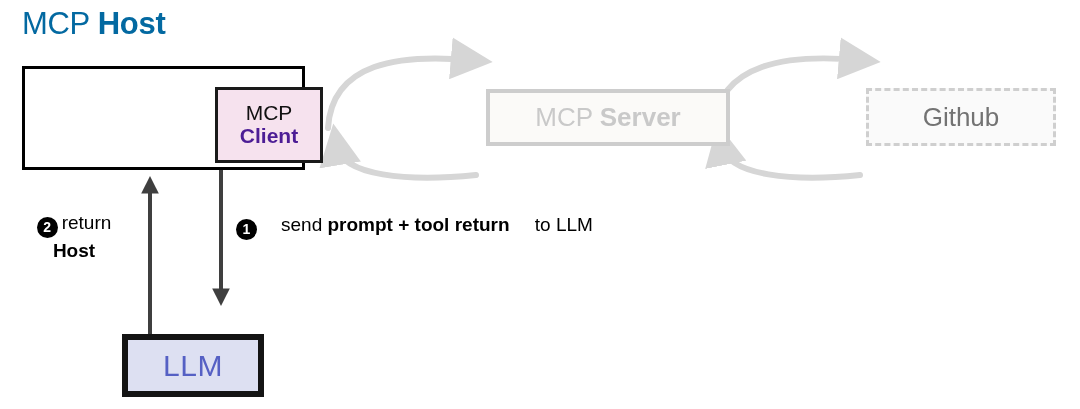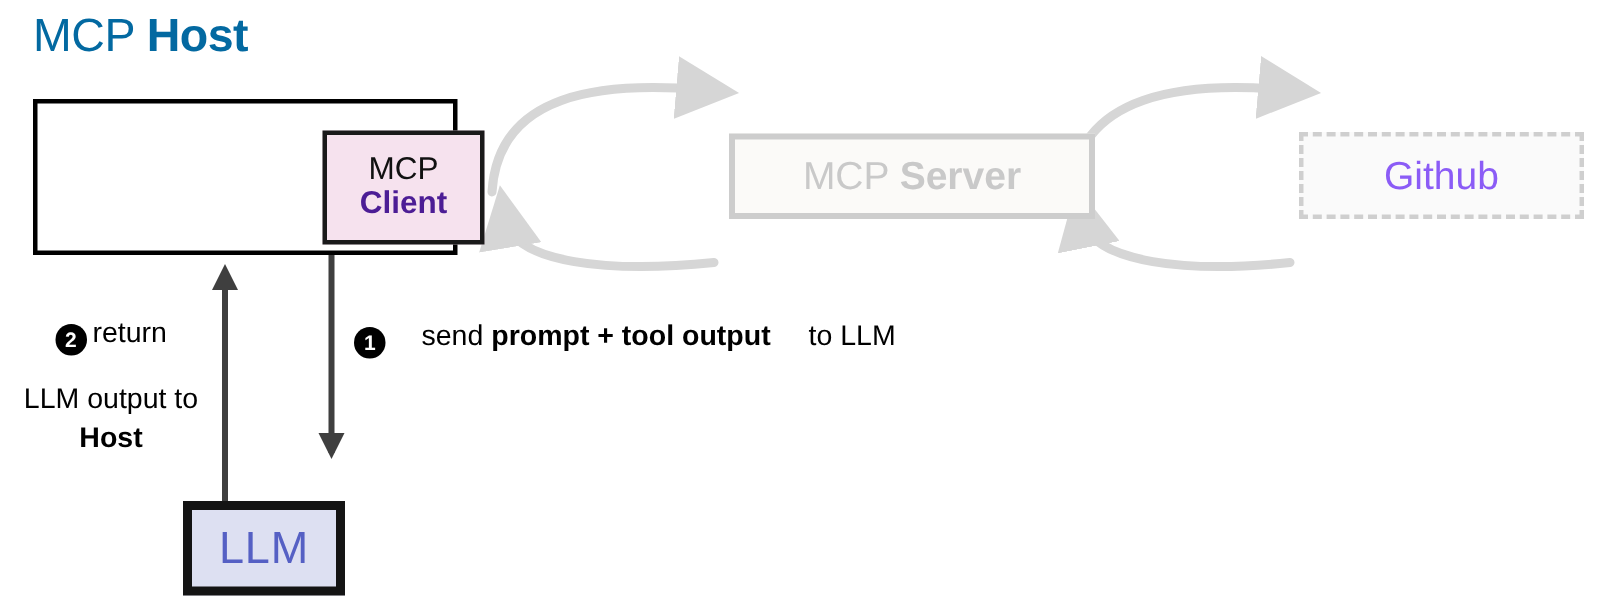--- a/index.html
+++ b/index.html
@@ -110,29 +110,29 @@
     background: #fafafa;
     box-sizing: border-box;
     display: flex;
     align-items: center;
     justify-content: center;
     white-space: nowrap;
   }
   #github-box .label {
     font-size: 26px;
     font-weight: 400;
-    color: #8b5cf6;
+    color: #737373;
   }
 
   
   #llm-box {
     position: absolute;
     left: 122px;
     top: 334px;
-    width: 108px;
+    width: 142px;
     height: 63px;
     border: 6px solid #141414;
     background: #dde0f2;
     box-sizing: border-box;
     display: flex;
     align-items: center;
     justify-content: center;
   }
   #llm-box .label {
     font-size: 30px;
@@ -230,21 +230,20 @@
 
     <path d="M221,170 L221,302" fill="none" stroke="#3f3f3f" stroke-width="4" marker-end="url(#dk-head)"></path>
   </svg>
 
   <div id="llm-box">
     <span class="label">LLM</span>
   </div>
 
   <div id="step2">
     <div><span class="badge">2</span><span class="reg">return</span></div>
-    <div class="reg">LLM output to</div>
     <div class="bold">Host</div>
   </div>
 
   <div id="step1">
-    <span class="badge">1</span><span class="reg">send </span><span class="bold">prompt + tool output</span><span class="reg"> to LLM</span>
+    <span class="badge">1</span><span class="reg">send </span><span class="bold">prompt + tool return</span><span class="reg"> to LLM</span>
   </div>
 
 </div>
 
 </body></html>

